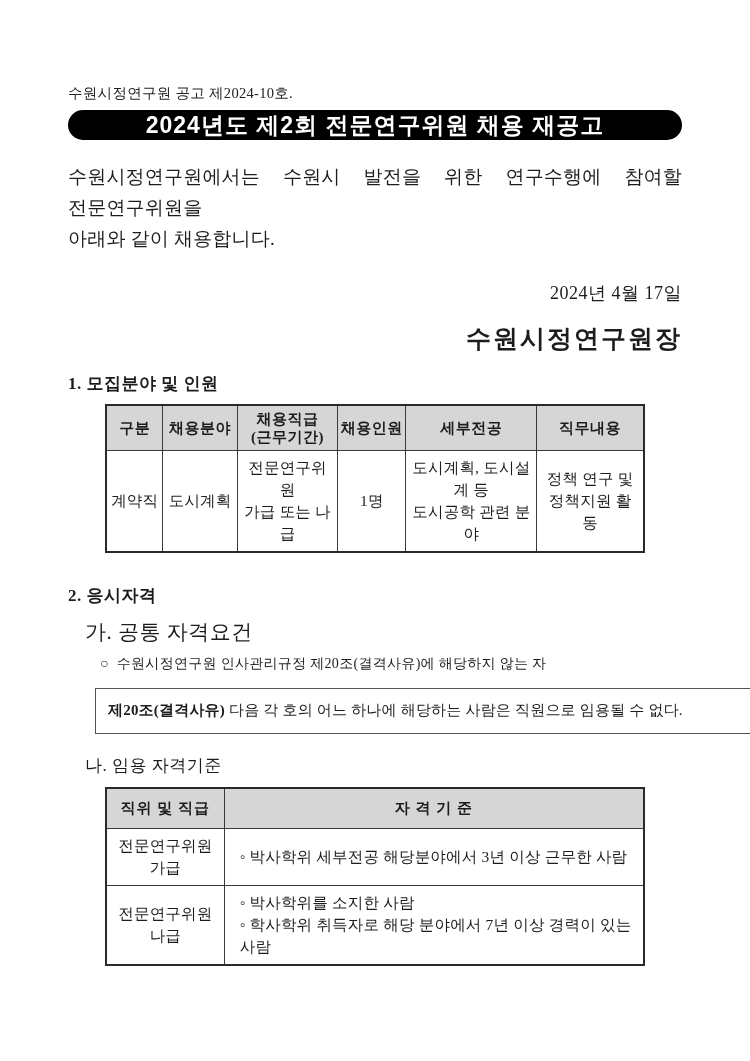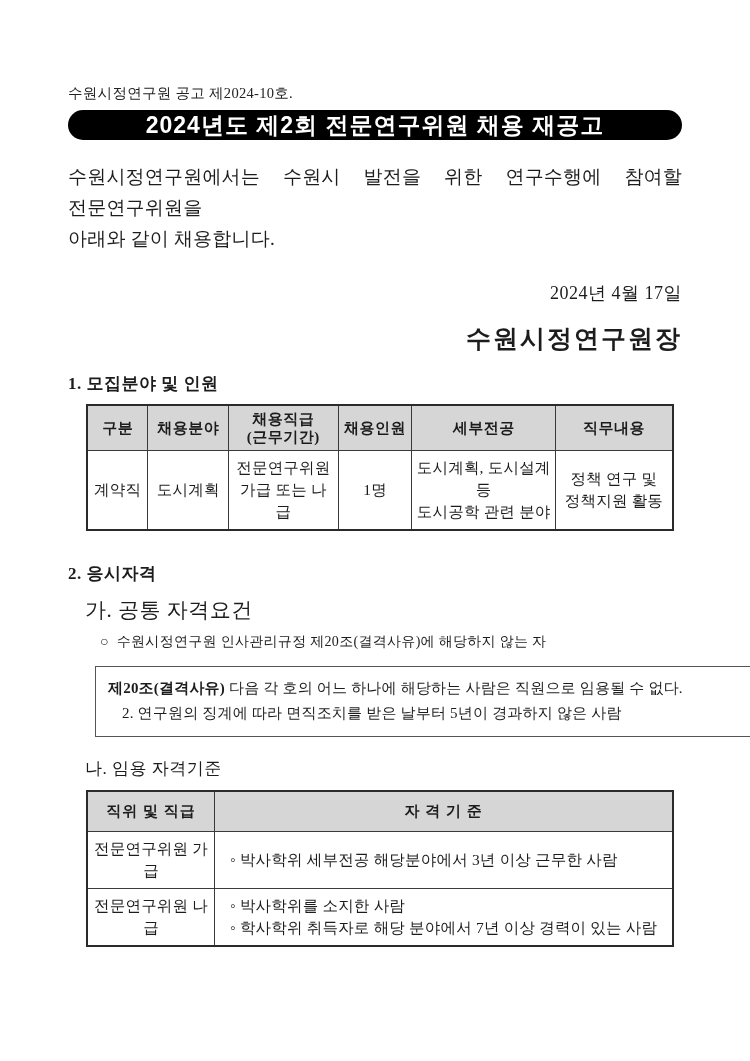--- a/index.html
+++ b/index.html
@@ -25,21 +25,21 @@
   .intro { margin-top:21px; font-size:19px; line-height:31px; letter-spacing:0.2px; word-break:keep-all; }
   .intro .l1 { text-align:justify; text-align-last:justify; }
   .intro .l2 { text-align:left; }
 
   .date-line { margin-top:27px; text-align:right; font-size:18px; letter-spacing:0.5px; }
   .signature { margin-top:17px; text-align:right; font-size:25px; font-weight:bold; letter-spacing:2px; }
 
   .sec-heading { font-weight:bold; font-size:17px; letter-spacing:0.5px; }
   .sec1-heading { margin-top:17px; }
 
-  table { border-collapse:collapse; margin-left:18px; width:588px; }
+  table { border-collapse:collapse; margin-left:37px; width:540px; }
   table, th, td { border:1px solid #3a3a3a; }
   table { border:2px solid #2a2a2a; }
   th {
     background:#d6d6d6; font-weight:bold; font-size:15px;
     text-align:center; vertical-align:middle; padding:4px 2px;
     white-space:pre-line; line-height:18px; letter-spacing:0.5px;
   }
   td {
     font-size:15.5px; text-align:center; vertical-align:middle;
     padding:6px 4px; white-space:pre-line; line-height:22px; letter-spacing:0.2px;
@@ -127,21 +127,20 @@
   <div class="sec-heading sec2-heading">2. 응시자격</div>
 
   <div class="sub-a">가. 공통 자격요건</div>
 
   <div class="bullet-line">
     <span class="marker">○</span><span>수원시정연구원 인사관리규정 제20조(결격사유)에 해당하지 않는 자</span>
   </div>
 
   <div class="law-box">
     <div><span class="law-title">제20조(결격사유)</span><span> 다음 각 호의 어느 하나에 해당하는 사람은 직원으로 임용될 수 없다.</span></div>
-    <div class="law-item">2. 연구원의 징계에 따라 면직조치를 받은 날부터 5년이 경과하지 않은 사람</div>
   </div>
 
   <div class="sub-b">나. 임용 자격기준</div>
 
   <table class="t2">
     <colgroup>
         <col style="width:128px">
         <col style="width:460px">
       </colgroup>
     <tbody>

